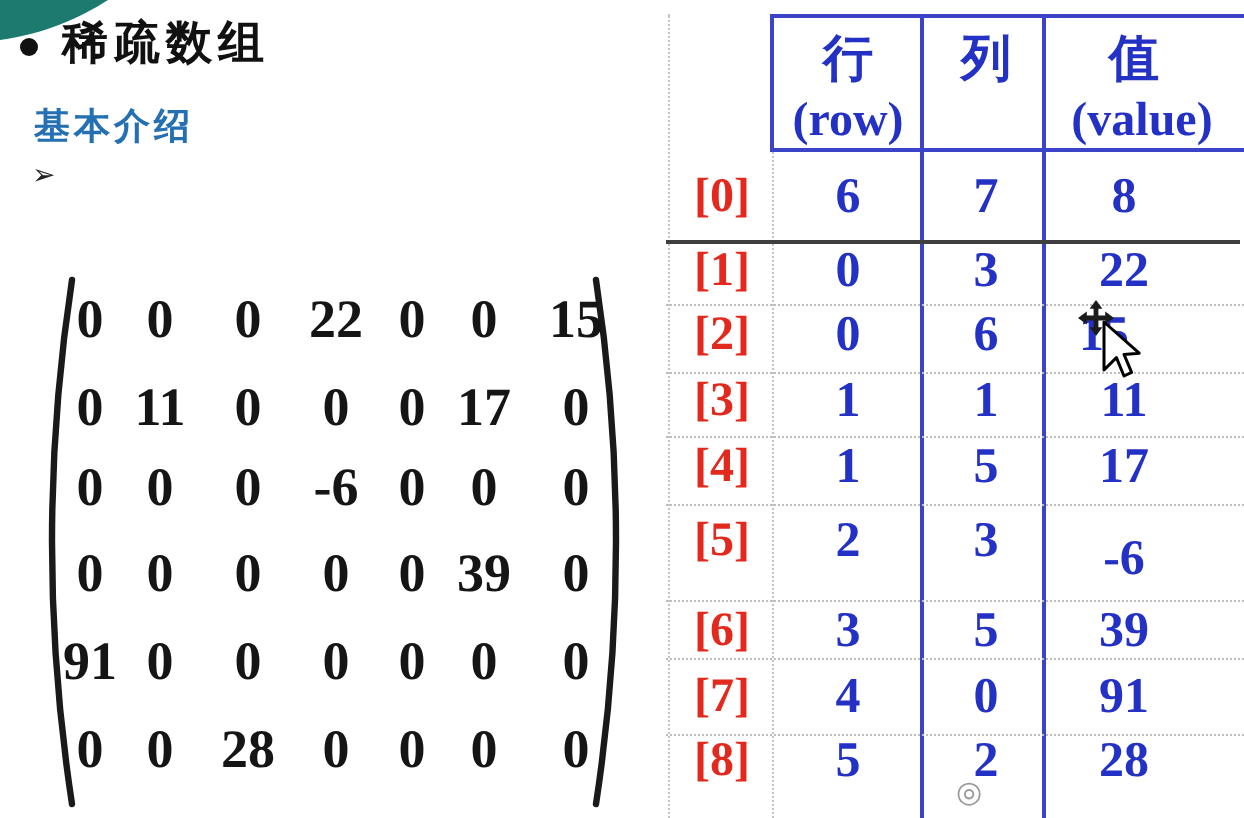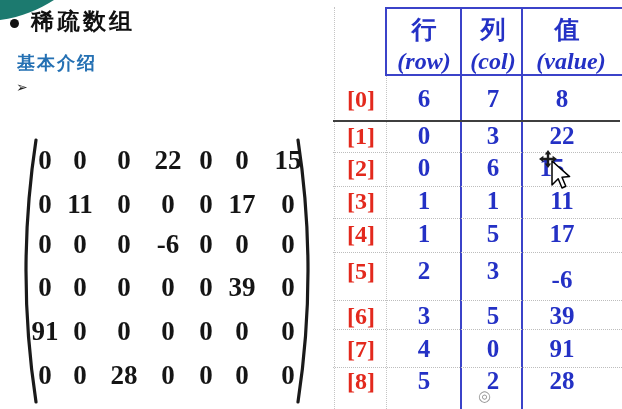--- a/index.html
+++ b/index.html
@@ -31,21 +31,21 @@
   .dot-h { border-top:1.5px dotted #bdbdbd; height:0; }
   .dot-v { border-left:1.5px dotted #c4c4c4; width:0; }
   .hdr-cn {
     position:absolute; transform:translate(-50%,-50%);
     font-family:"Liberation Serif", serif; font-weight:bold;
     font-size:25px; color:#2431c5; white-space:nowrap;
   }
   .hdr-en {
     position:absolute; transform:translate(-50%,-50%);
     font-family:"Liberation Serif", serif; font-weight:bold;
-    font-size:24px; color:#2431c5; white-space:nowrap;font-style:italic;
+    font-size:24px; color:#2431c5; white-space:nowrap;
   }
   .tbl-num {
     position:absolute; transform:translate(-50%,-50%);
     font-family:"Liberation Serif", serif; font-weight:bold;
     font-size:25px; color:#2431c5; white-space:nowrap;
   }
   .tbl-idx {
     position:absolute; transform:translate(-50%,-50%);
     font-family:"Liberation Serif", serif; font-weight:bold;
     font-size:24px; color:#e3291d; white-space:nowrap;
@@ -142,21 +142,20 @@
   <div class="tline dot-h" style="left:333px; top:218px; width:289px;"></div>
   <div class="tline dot-h" style="left:333px; top:252px; width:289px;"></div>
   <div class="tline dot-h" style="left:333px; top:300px; width:289px;"></div>
   <div class="tline dot-h" style="left:333px; top:329px; width:289px;"></div>
   <div class="tline dot-h" style="left:333px; top:367px; width:289px;"></div>
 
   <div class="hdr-cn" style="left:424px; top:29px;">行</div>
   <div class="hdr-cn" style="left:493px; top:29px;">列</div>
   <div class="hdr-cn" style="left:567px; top:29px;">值</div>
   <div class="hdr-en" style="left:424px; top:61px;">(row)</div>
-  <div class="hdr-en" style="left:493px; top:61px;">(col)</div>
   <div class="hdr-en" style="left:571px; top:61px;">(value)</div>
 
   <div>
       <span class="tbl-idx" style="left: 361px; top: 99px;">[0]</span>
       <span class="tbl-num" style="left: 424px; top: 99px;">6</span>
       <span class="tbl-num" style="left: 493px; top: 99px;">7</span>
       <span class="tbl-num" style="left: 562px; top: 99px;">8</span>
       <span class="tbl-idx" style="left: 361px; top: 136px;">[1]</span>
       <span class="tbl-num" style="left: 424px; top: 136px;">0</span>
       <span class="tbl-num" style="left: 493px; top: 136px;">3</span>

